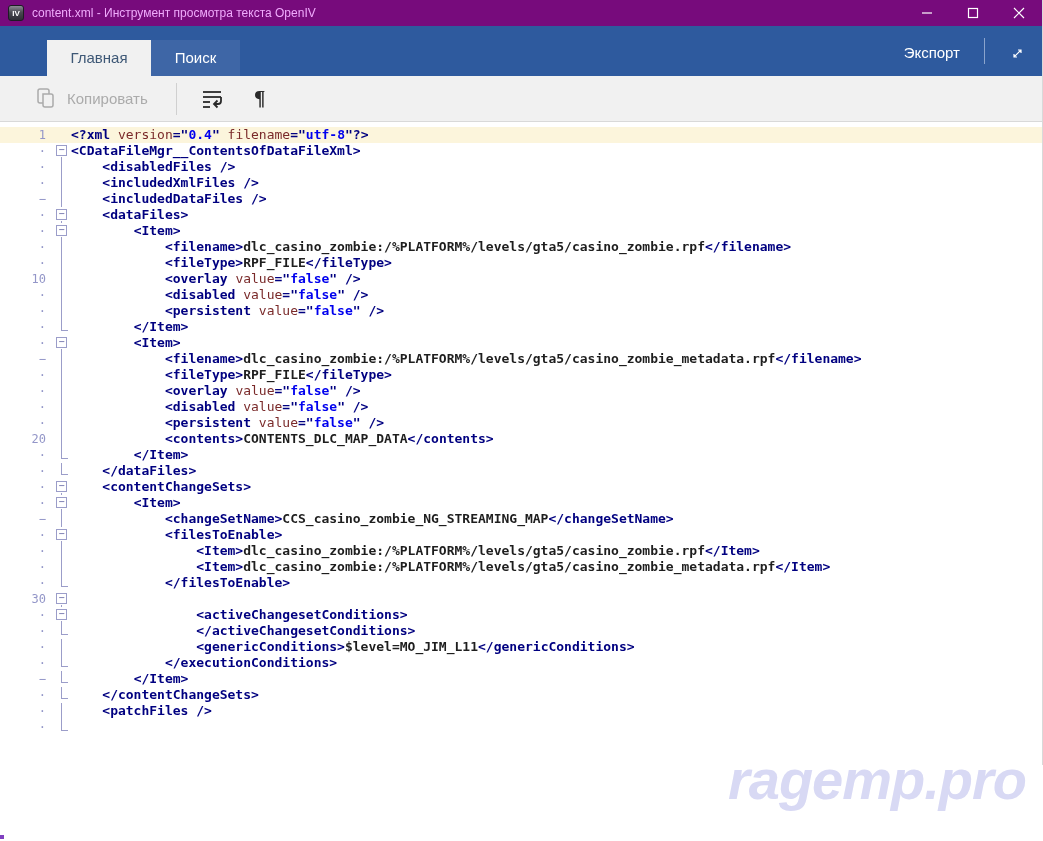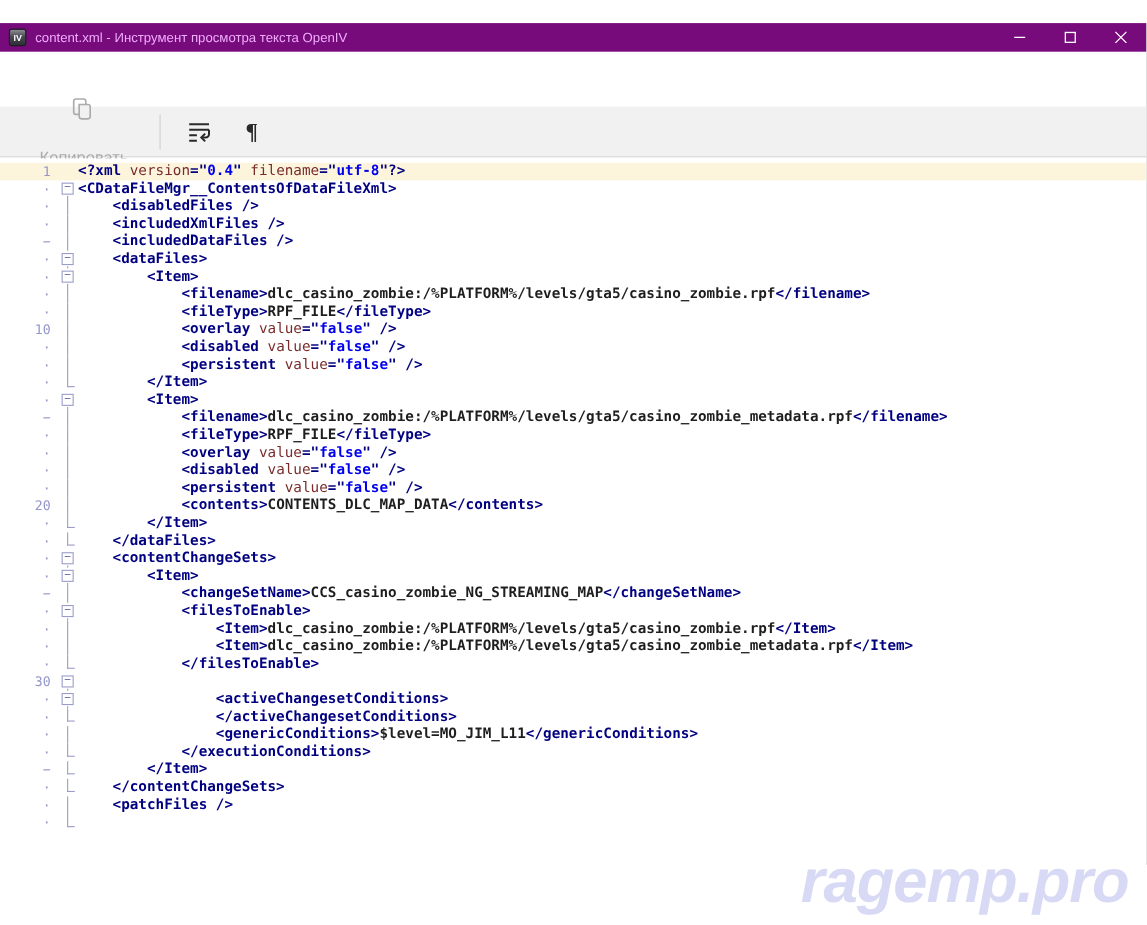--- a/index.html
+++ b/index.html
@@ -1,19 +1,19 @@
 <!DOCTYPE html>
 <html style="--titlebar: #770b7c; --ribbon: #2e5a9e; --tab-inactive: #3e66a6; --tab-active-bg: #f1f1f1; --tab-active-text: #3e5876; --toolbar-bg: #f1f1f1; --disabled-text: #ababab; --gutter-text: #9396c8; --fold-line: #9b9dc9; --current-line-bg: #fcf5dc; --syn-tag: #000080; --syn-attr: #7a2a2a; --syn-value: #0000ee; --syn-text: #1e1e1e; --watermark: #d8d9f4;"><head>
 <meta charset="utf-8">
 <style>
   * { margin:0; padding:0; box-sizing:border-box; }
   html,body { width:1043px; height:841px; background:#fff; overflow:hidden;
               font-family:"Liberation Sans", sans-serif; }
   .window { position:relative; width:1043px; height:765px; background:#fff;
-            border-right:1px solid #d9d9d9; border-bottom:1px solid #d9d9d9;margin-top:21px; }
+            border-right:1px solid #d9d9d9; border-bottom:1px solid #d9d9d9; }
 
   
   .titlebar { position:absolute; left:0; top:0; width:100%; height:26px;
               background:var(--titlebar); display:flex; align-items:center; }
   .app-icon { width:16px; height:16px; margin-left:8px; border-radius:3px;
               background:linear-gradient(180deg,#8d8d95 0%,#4a4a52 45%,#2e2e36 100%);
               border:1px solid #1d1d24; color:#fff; font-size:8px; font-weight:bold;
               display:flex; align-items:center; justify-content:center; }
   .title { color:#f0abfc; font-size:12px; margin-left:8px; }
   .win-controls { margin-left:auto; display:flex; height:26px; }
@@ -29,22 +29,22 @@
   .export { position:absolute; top:14px; right:82px; height:26px; line-height:26px;
             color:#fff; font-size:15px; }
   .rdiv { position:absolute; top:12px; right:57px; width:1px; height:26px; background:#8aa4cd; }
   .expand { position:absolute; top:17px; right:15px; width:20px; height:20px;
             display:flex; align-items:center; justify-content:center; }
 
   
   .toolbar { position:absolute; left:0; top:76px; width:100%; height:46px;
              background:var(--toolbar-bg); border-bottom:1px solid #d9d9d9;
              display:flex; align-items:center; }
-  .tbtn { display:flex; align-items:center; gap:23px; margin-left:36px;
-          color:var(--disabled-text); font-size:15px;flex-direction:column; }
+  .tbtn { display:flex; align-items:center; gap:9px; margin-left:36px;
+          color:var(--disabled-text); font-size:15px; }
   .tsep { width:1px; height:32px; background:#d0d0d0; margin-left:28px; }
   .ticon { margin-left:22px; display:flex; align-items:center; justify-content:center;
            width:26px; height:28px; }
   .pilcrow { font-size:21px; font-weight:bold; color:#2a2a2a;
              font-family:"Liberation Serif", serif; }
 
   
   .editor { position:absolute; left:0; top:123px; width:100%; height:718px;
             background:#fff; overflow:hidden; }
   #code-rows { padding-top:4px; }
@@ -98,20 +98,31 @@
           </svg>
       </div>
       <div class="wc">
         <svg width="12" height="12" viewBox="0 0 12 12">
             <path d="M1 1 L11 11 M11 1 L1 11" stroke="#fff" stroke-width="1.2"></path>
           </svg>
       </div>
     </div>
   </div>
 
+  <div class="ribbon">
+    <div class="tab tab-main">Главная</div>
+    <div class="tab tab-search">Поиск</div>
+    <div class="export">Экспорт</div>
+    <div class="rdiv"></div>
+    <div class="expand">
+      <svg width="15" height="15" viewBox="0 0 15 15">
+        <path d="M4 11 L11 4 M8 4 L11 4 L11 7 M7 11 L4 11 L4 8" fill="none" stroke="#fff" stroke-width="1.2"></path>
+      </svg>
+    </div>
+  </div>
 
   <div class="toolbar">
     <div class="tbtn">
       <svg width="22" height="24" viewBox="0 0 22 24">
         <rect x="2" y="2" width="11" height="14" rx="2" fill="none" stroke="#ababab" stroke-width="1.5"></rect>
         <path d="M7 7 h8 a2 2 0 0 1 2 2 v9 a2 2 0 0 1 -2 2 h-6 a2 2 0 0 1 -2 -2 z" fill="#f1f1f1" stroke="#ababab" stroke-width="1.5"></path>
       </svg>
       <span>Копировать</span>
     </div>
     <div class="tsep"></div>

